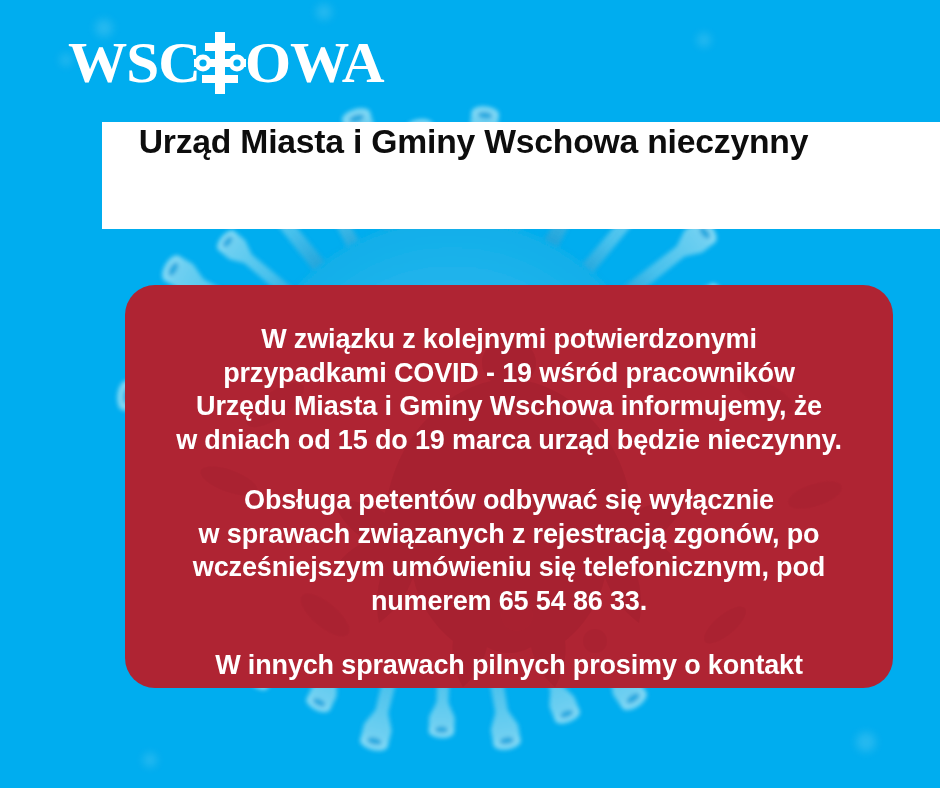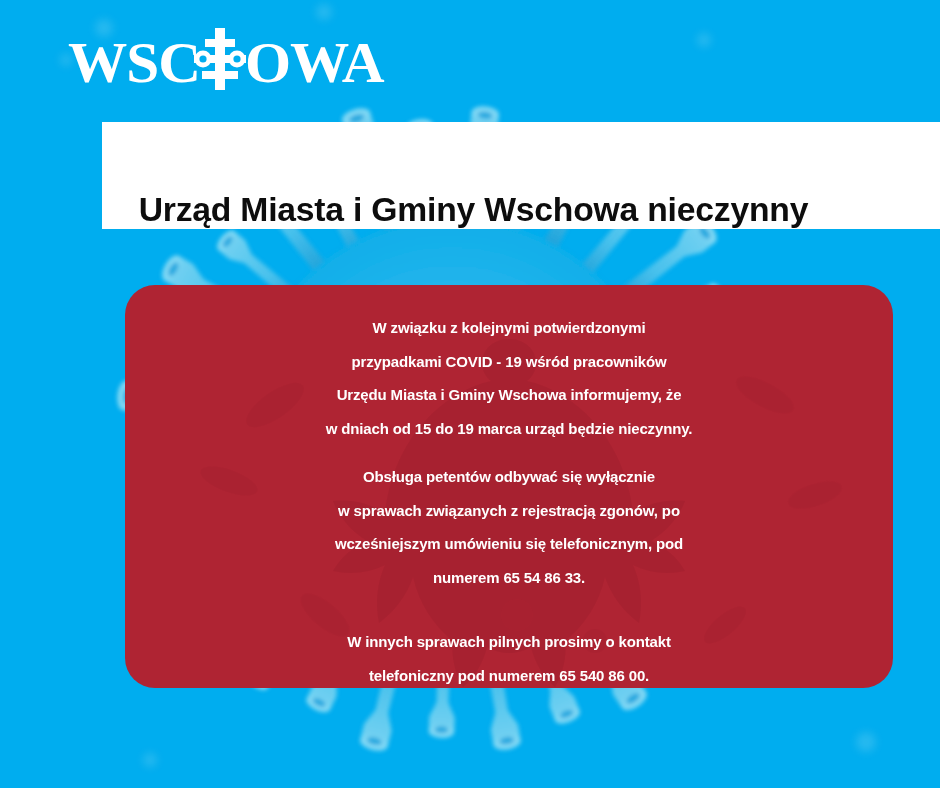--- a/index.html
+++ b/index.html
@@ -25,21 +25,21 @@
     pointer-events: none;
   }
 
   
   #logo {
     position: absolute;
     left: 68px;
     top: 33px;
     height: 58px;
     display: flex;
-    align-items: flex-end;
+    align-items: center;
     z-index: 5;
   }
   .logo-word {
     color: #ffffff;
     font-family: "Liberation Serif", serif;
     font-weight: bold;
     font-size: 57px;
     letter-spacing: -1px;
     line-height: 1;
     font-stretch: condensed;
@@ -57,21 +57,21 @@
   
   #banner {
     position: absolute;
     left: 102px;
     top: 122px;
     width: 838px;
     height: 107px;
     background: #ffffff;
     z-index: 6;
     display: flex;
-    align-items: flex-end;
+    align-items: flex-start;
   }
   #banner-title {
     color: #0d0d0d;
     font-family: "Liberation Sans", sans-serif;
     font-weight: bold;
     font-size: 34px;
     letter-spacing: -0.2px;
     padding-left: 37px;
     white-space: nowrap;
     transform: scaleX(0.99);
@@ -101,21 +101,21 @@
   #notice-body {
     position: relative;
     z-index: 2;
     padding: 11px 26px 0 26px;
     text-align: center;
   }
   .para {
     color: #ffffff;
     font-family: "Liberation Sans", sans-serif;
     font-weight: bold;
-    font-size: 15px;
+    font-size: 27px;
     line-height: 33.5px;
     letter-spacing: -0.15px;
     white-space: pre-line;
   }
   .para-gap-1 { }
   .para-gap-2 { margin-top: 31px; }
 </style>
 </head>
 <body>
 

